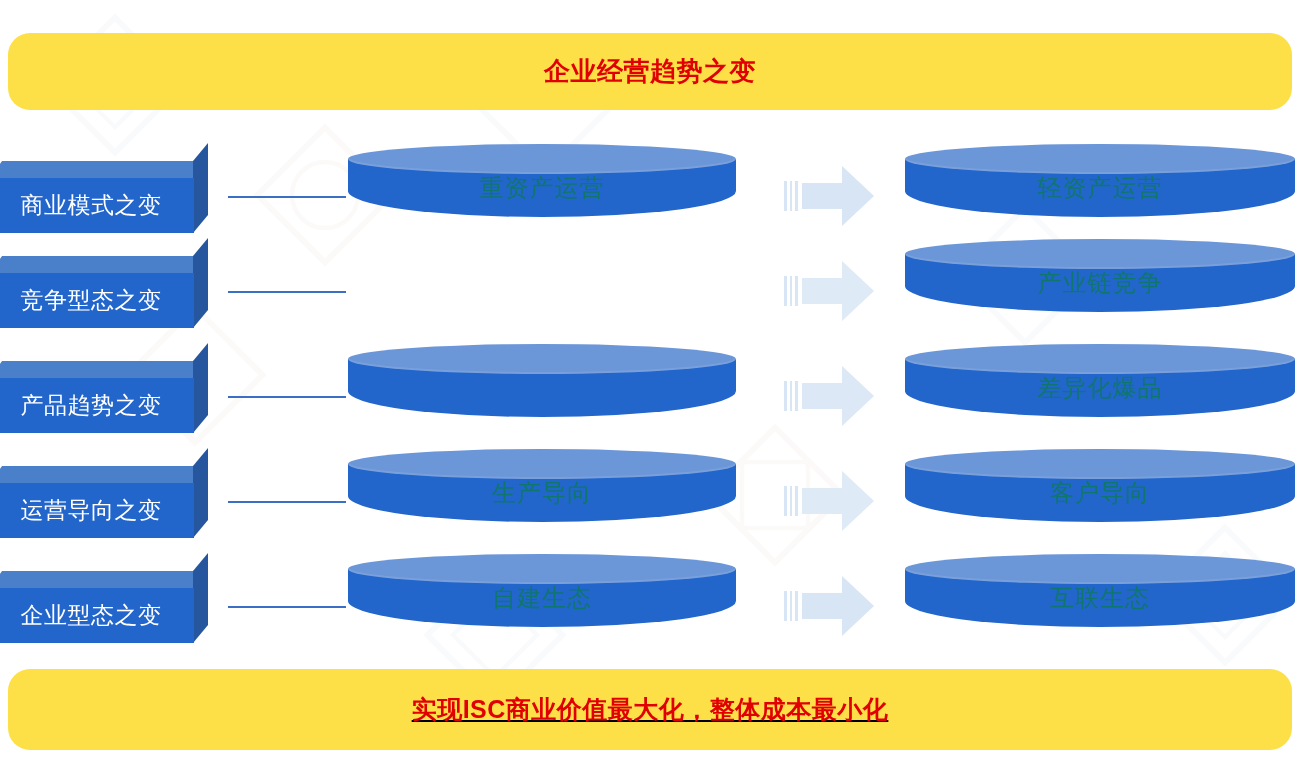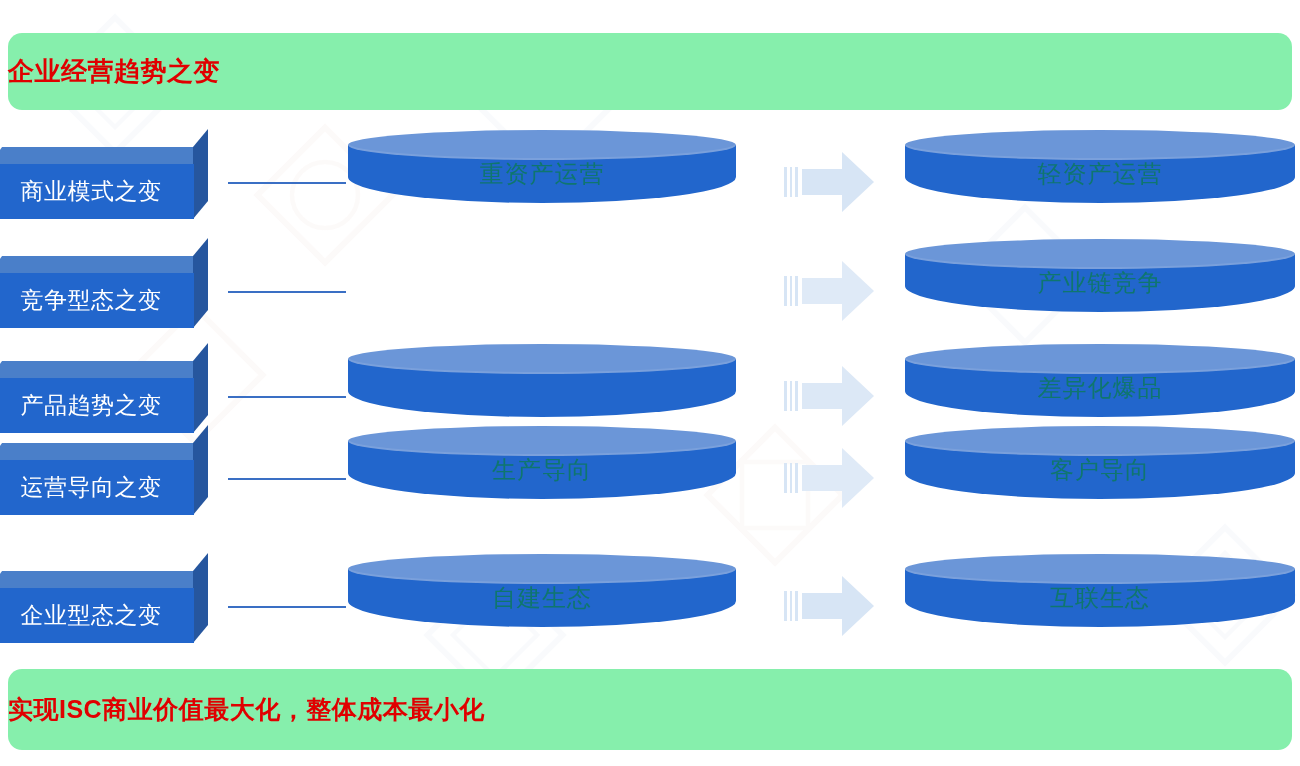--- a/index.html
+++ b/index.html
@@ -30,29 +30,29 @@
     height: 150px;
     opacity: 0.10;
   }
   .wm svg { width: 100%; height: 100%; display: block; }
 
   
   .banner {
     position: absolute;
     left: 8px;
     width: 1284px;
-    background: #86efac;
-    border-radius: 14px;
+    background: #fde047;
+    border-radius: 22px;
     display: flex;
     align-items: center;
-    justify-content: flex-start;
+    justify-content: center;
     z-index: 3;
   }
   #banner-top { top: 33px; height: 77px; }
-  #banner-bottom { top: 669px; height: 81px; }
+  #banner-bottom { top: 669px; height: 81px; text-decoration: underline; }
   .banner-text {
     color: #e00000;
     font-weight: bold;
     letter-spacing: 0.5px;
     white-space: nowrap;
   }
   #banner-top .banner-text  { font-size: 26px; }
   #banner-bottom .banner-text { font-size: 25px; }
 
   
@@ -232,21 +232,21 @@
           <polygon points="50,5 95,50 50,95 5,50" fill="none" stroke="#8aa9d0" stroke-width="4"></polygon>
           <polygon points="50,22 78,50 50,78 22,50" fill="none" stroke="#8aa9d0" stroke-width="3"></polygon>
         </svg>
     </div>
   </div>
 
   <div class="banner" id="banner-top">
     <span class="banner-text">企业经营趋势之变</span>
   </div>
 
-  <div class="row" style="top:130px;">
+  <div class="row" style="top:144px;">
     <div class="cat-box">
       <span class="face-top"></span>
       <span class="face-side"></span>
       <span class="face-front">
         <span class="cat-label">商业模式之变</span>
       </span>
     </div>
     <div class="connector"></div>
     <div class="cyl cyl-left">
       <span class="cyl-body"></span>
@@ -325,21 +325,21 @@
           </svg>
       </span>
     </div>
     <div class="cyl cyl-right">
       <span class="cyl-body"></span>
       <span class="cyl-top"></span>
       <span class="cyl-text">差异化爆品</span>
     </div>
   </div>
 
-  <div class="row" style="top:426px;">
+  <div class="row" style="top:449px;">
     <div class="cat-box">
       <span class="face-top"></span>
       <span class="face-side"></span>
       <span class="face-front">
         <span class="cat-label">运营导向之变</span>
       </span>
     </div>
     <div class="connector"></div>
     <div class="cyl cyl-left">
       <span class="cyl-body"></span>

